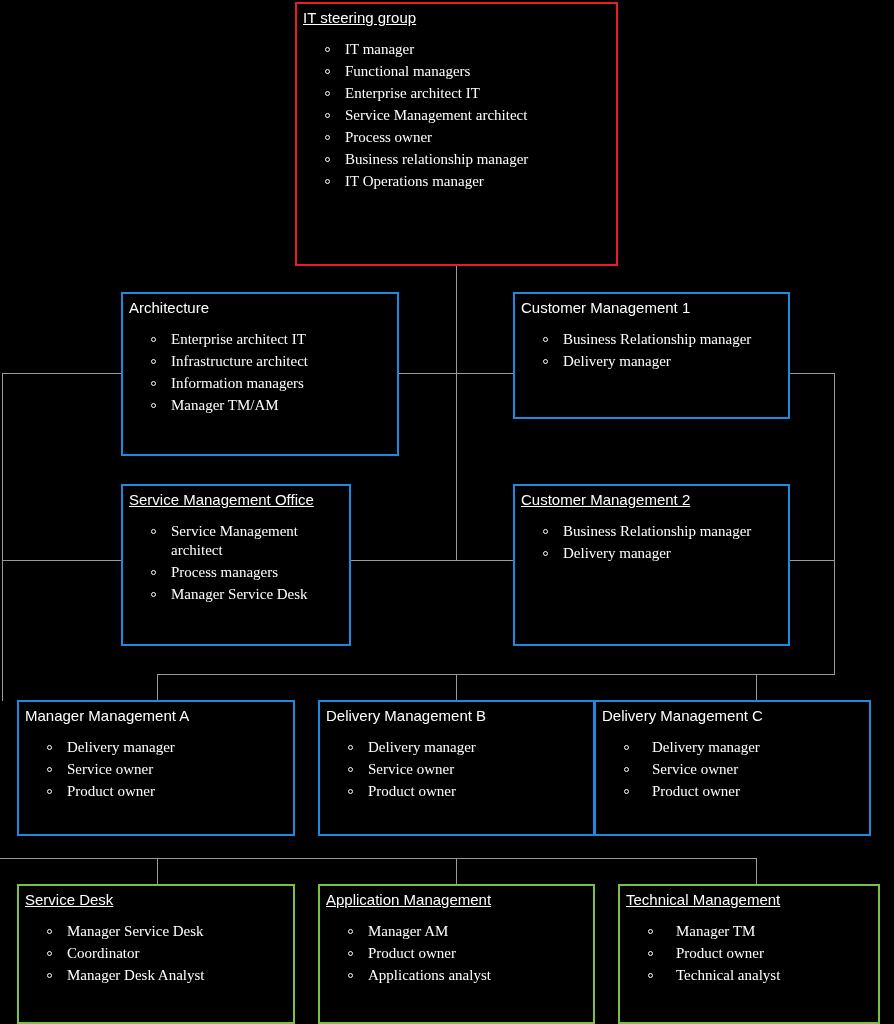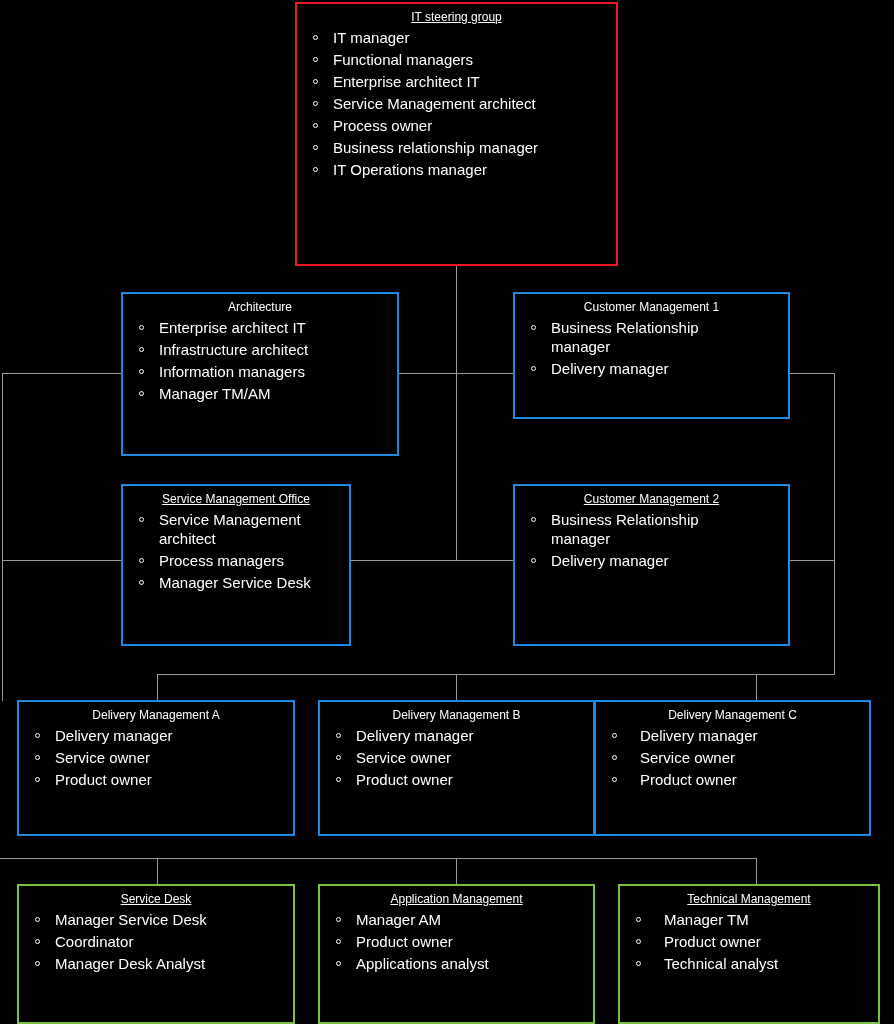--- a/index.html
+++ b/index.html
@@ -20,33 +20,34 @@
     box-sizing: border-box;
     background: #000000;
     border: 2px solid #1b8ae0;
     z-index: 5;
   }
   .box.red   { border-color: #ee1b24; }
   .box.blue  { border-color: #1b8ae0; }
   .box.green { border-color: #7ac143; }
 
   .box-title {
-    text-align: center;
+    text-align: left;
     color: #ffffff;
-    font-size: 12px;
+    font-size: 15px;
     line-height: 19px;
     padding: 4px 6px 1px 6px;
     white-space: nowrap;
   }
   .box-title.underline { text-decoration: underline; }
 
   .box-list {
     list-style: none;
-    margin: 0;
+    margin: 12px;
     padding: 0 6px 0 6px;
+    font-family: Liberation Serif, serif;
   }
   .box-list li {
     position: relative;
     color: #ffffff;
     font-size: 15px;
     line-height: 19px;
     padding-left: 30px;
     margin: 0 0 3px 0;
   }
   .box-list li::before {
@@ -137,21 +138,21 @@
 
   <div class="box blue" style="left:513px; top:484px; width:277px; height:162px;">
     <div class="box-title underline">Customer Management 2</div>
     <ul class="box-list">
       <li style="white-space:normal; max-width:190px;">Business Relationship manager</li>
       <li>Delivery manager</li>
     </ul>
   </div>
 
   <div class="box blue" style="left:17px; top:700px; width:278px; height:136px;">
-    <div class="box-title">Delivery Management A</div>
+    <div class="box-title">Manager Management A</div>
     <ul class="box-list">
       <li>Delivery manager</li>
       <li>Service owner</li>
       <li>Product owner</li>
     </ul>
   </div>
 
   <div class="box blue" style="left:318px; top:700px; width:277px; height:136px;">
     <div class="box-title">Delivery Management B</div>
     <ul class="box-list">

